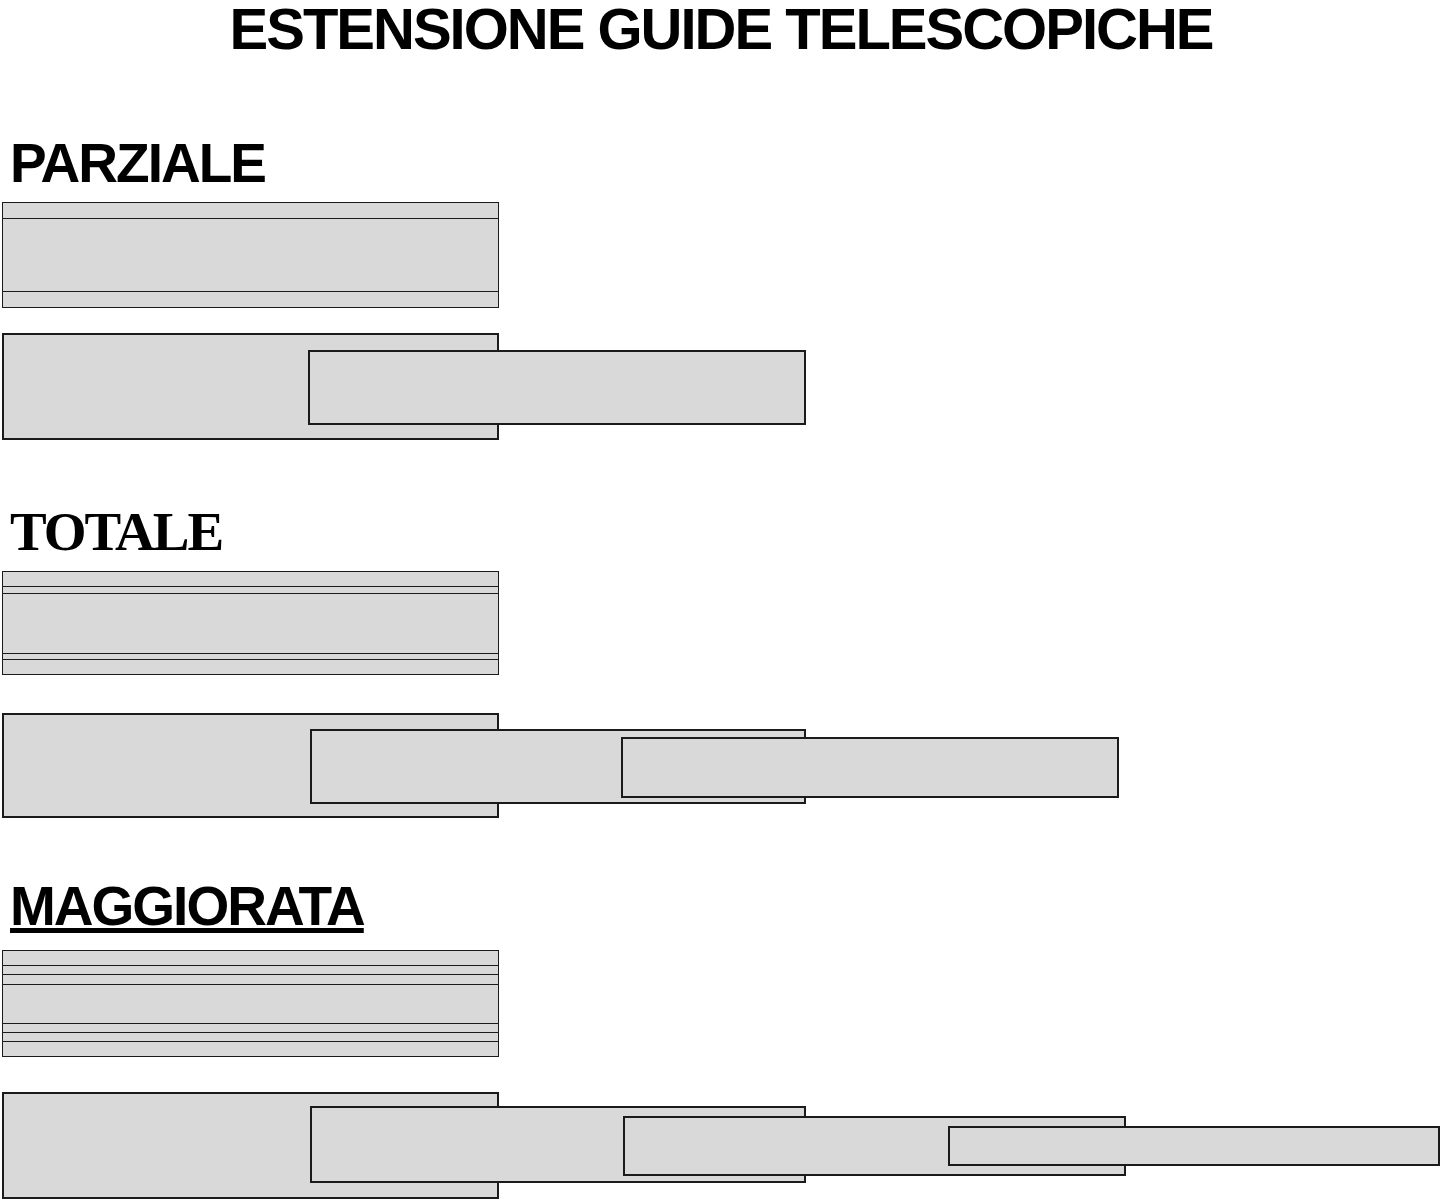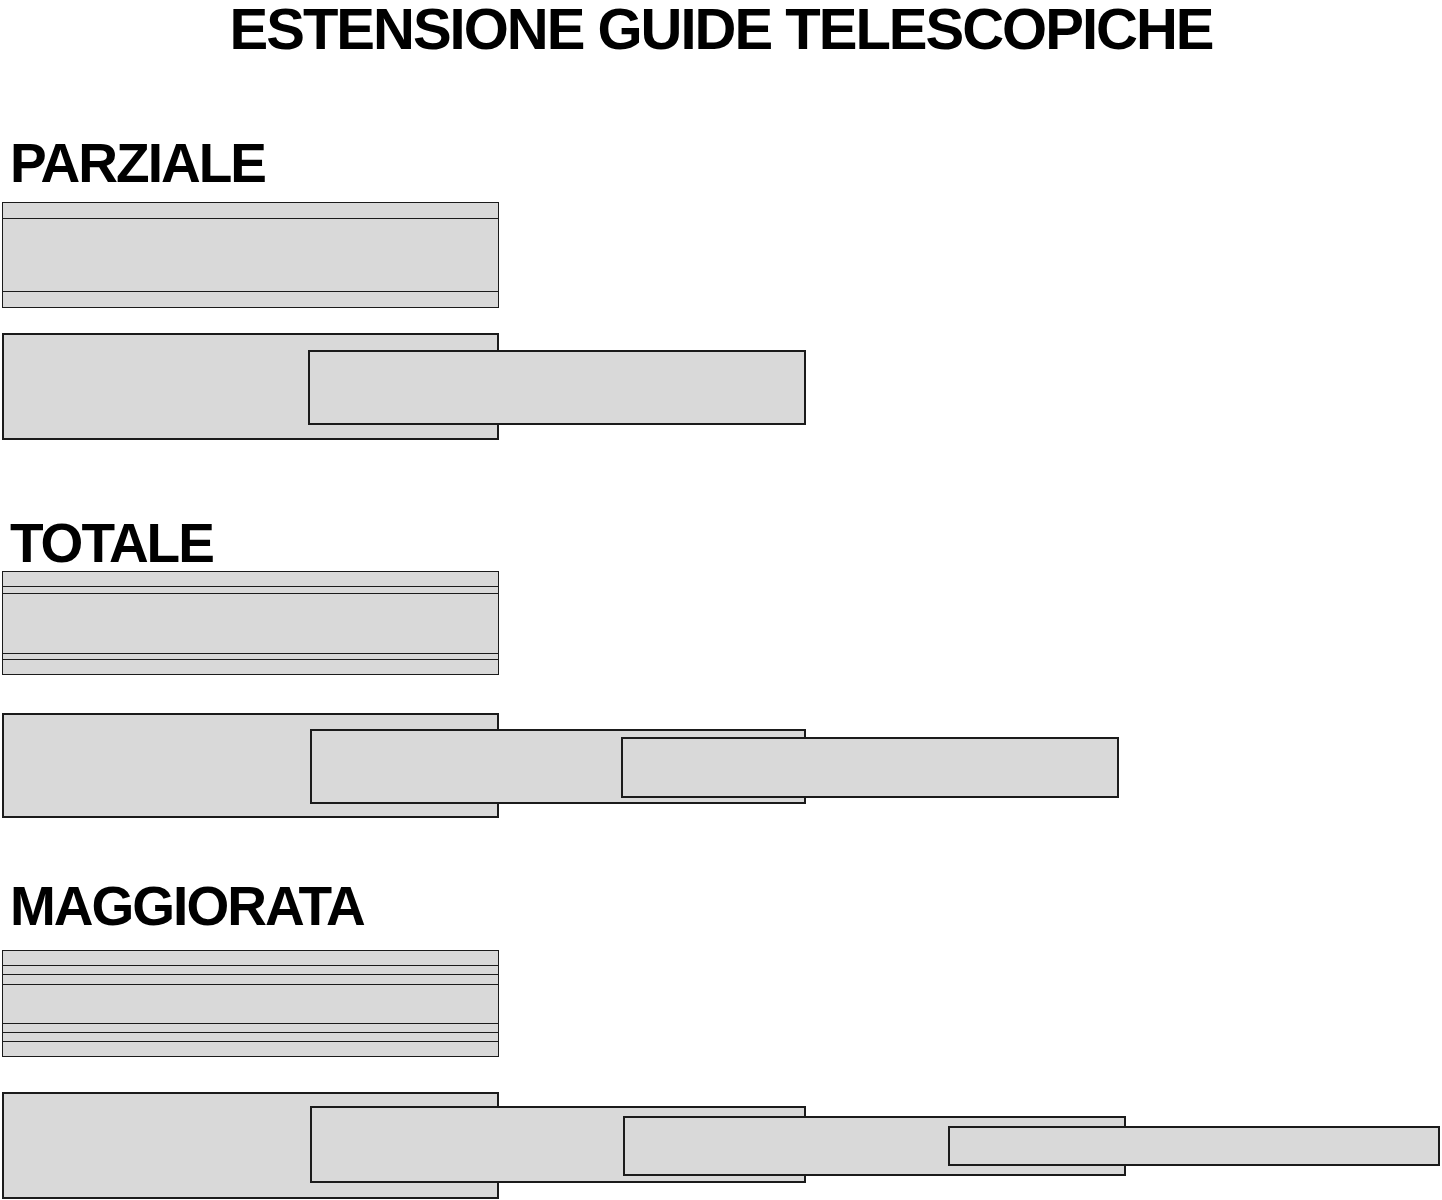--- a/index.html
+++ b/index.html
@@ -34,22 +34,22 @@
     left: 4px;
     margin: 6px;
     font-size: 55px;
     line-height: 55px;
     font-weight: bold;
     letter-spacing: -2px;
     color: #000000;
     white-space: nowrap;
   }
   .label-parziale   { top: 130px; }
-  .label-totale     { top: 510px; }
-  .label-maggiorata { top: 873px; }
+  .label-totale     { top: 498px; font-family: Liberation Serif, serif; }
+  .label-maggiorata { top: 873px; text-decoration: underline; }
   .rail {
     position: absolute;
     box-sizing: border-box;
     border-style: solid;
   }
 </style>
 </head>
 <body>
 
 <div class="canvas">

